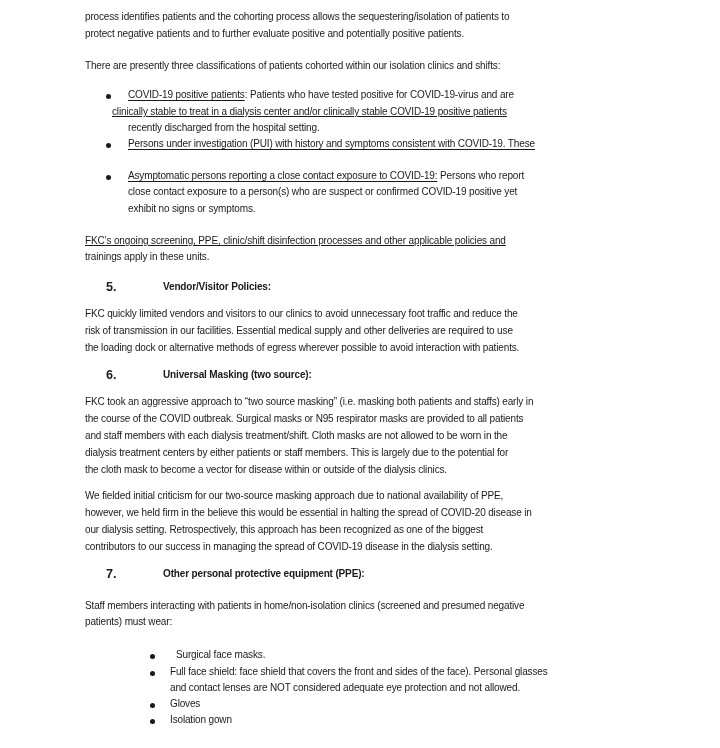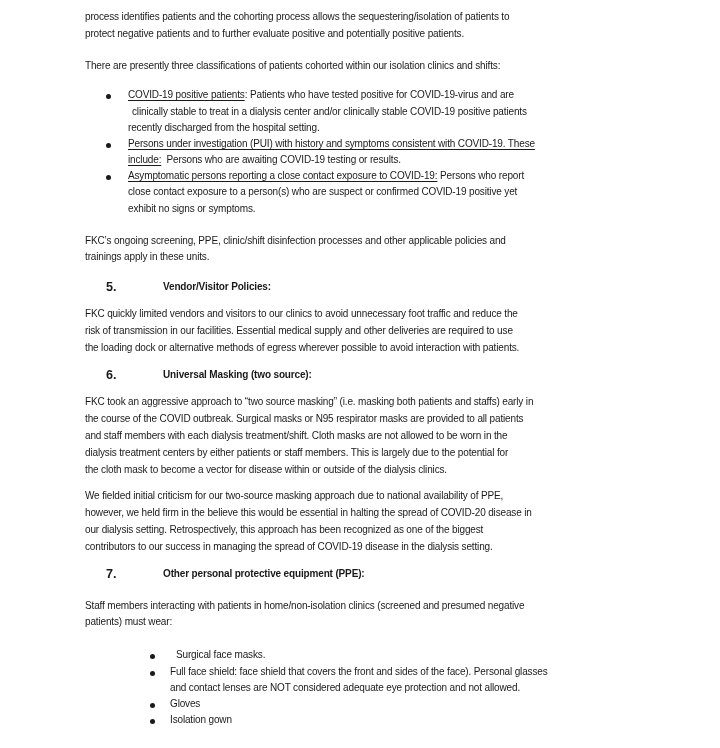--- a/index.html
+++ b/index.html
@@ -27,37 +27,34 @@
 
   <div class="line" style="left:85px; top:9px;">process identifies patients and the cohorting process allows the sequestering/isolation of patients to</div>
   <div class="line" style="left:85px; top:26px;">protect negative patients and to further evaluate positive and potentially positive patients.</div>
 
   <div class="line" style="left:85px; top:58px;">There are presently three classifications of patients cohorted within our isolation clinics and shifts:</div>
 
   <span class="bullet" style="left:106px; top:94px;"></span>
   <div class="line" style="left:128px; top:87px;">
     <span class="u">COVID-19 positive patients</span><span>: Patients who have tested positive for COVID-19-virus and are</span>
   </div>
-  <div class="line" style="left:132px; top:104px;">clinically stable to treat in a dialysis center and/or clinically stable COVID-19 positive patients</div>
+  <div class="line" style="left:112px; top:104px;text-decoration:underline;">clinically stable to treat in a dialysis center and/or clinically stable COVID-19 positive patients</div>
   <div class="line" style="left:128px; top:120px;">recently discharged from the hospital setting.</div>
 
   <span class="bullet" style="left:106px; top:143px;"></span>
   <div class="line u" style="left:128px; top:136px;">Persons under investigation (PUI) with history and symptoms consistent with COVID-19. These</div>
-  <div class="line" style="left:128px; top:152px;">
-    <span class="u">include:</span><span style="white-space:pre">  Persons who are awaiting COVID-19 testing or results.</span>
-  </div>
 
   <span class="bullet" style="left:106px; top:175px;"></span>
   <div class="line" style="left:128px; top:168px;">
     <span class="u">Asymptomatic persons reporting a close contact exposure to COVID-19:</span><span> Persons who report</span>
   </div>
   <div class="line" style="left:128px; top:184px;">close contact exposure to a person(s) who are suspect or confirmed COVID-19 positive yet</div>
   <div class="line" style="left:128px; top:201px;">exhibit no signs or symptoms.</div>
 
-  <div class="line" style="left:85px; top:233px;">FKC’s ongoing screening, PPE, clinic/shift disinfection processes and other applicable policies and</div>
+  <div class="line" style="left:85px; top:233px;text-decoration:underline;">FKC’s ongoing screening, PPE, clinic/shift disinfection processes and other applicable policies and</div>
   <div class="line" style="left:85px; top:249px;">trainings apply in these units.</div>
 
   <div class="hnum" style="left:106px; top:279px;">5.</div>
   <div class="line b" style="left:127px; top:279px;">Vendor/Visitor Policies:</div>
   <div class="line" style="left:85px; top:306px;">FKC quickly limited vendors and visitors to our clinics to avoid unnecessary foot traffic and reduce the</div>
   <div class="line" style="left:85px; top:323px;">risk of transmission in our facilities.  Essential medical supply and other deliveries are required to use</div>
   <div class="line" style="left:85px; top:340px;">the loading dock or alternative methods of egress wherever possible to avoid interaction with patients.</div>
 
   <div class="hnum" style="left:106px; top:367px;">6.</div>
   <div class="line b" style="left:127px; top:367px;">Universal Masking (two source):</div>

